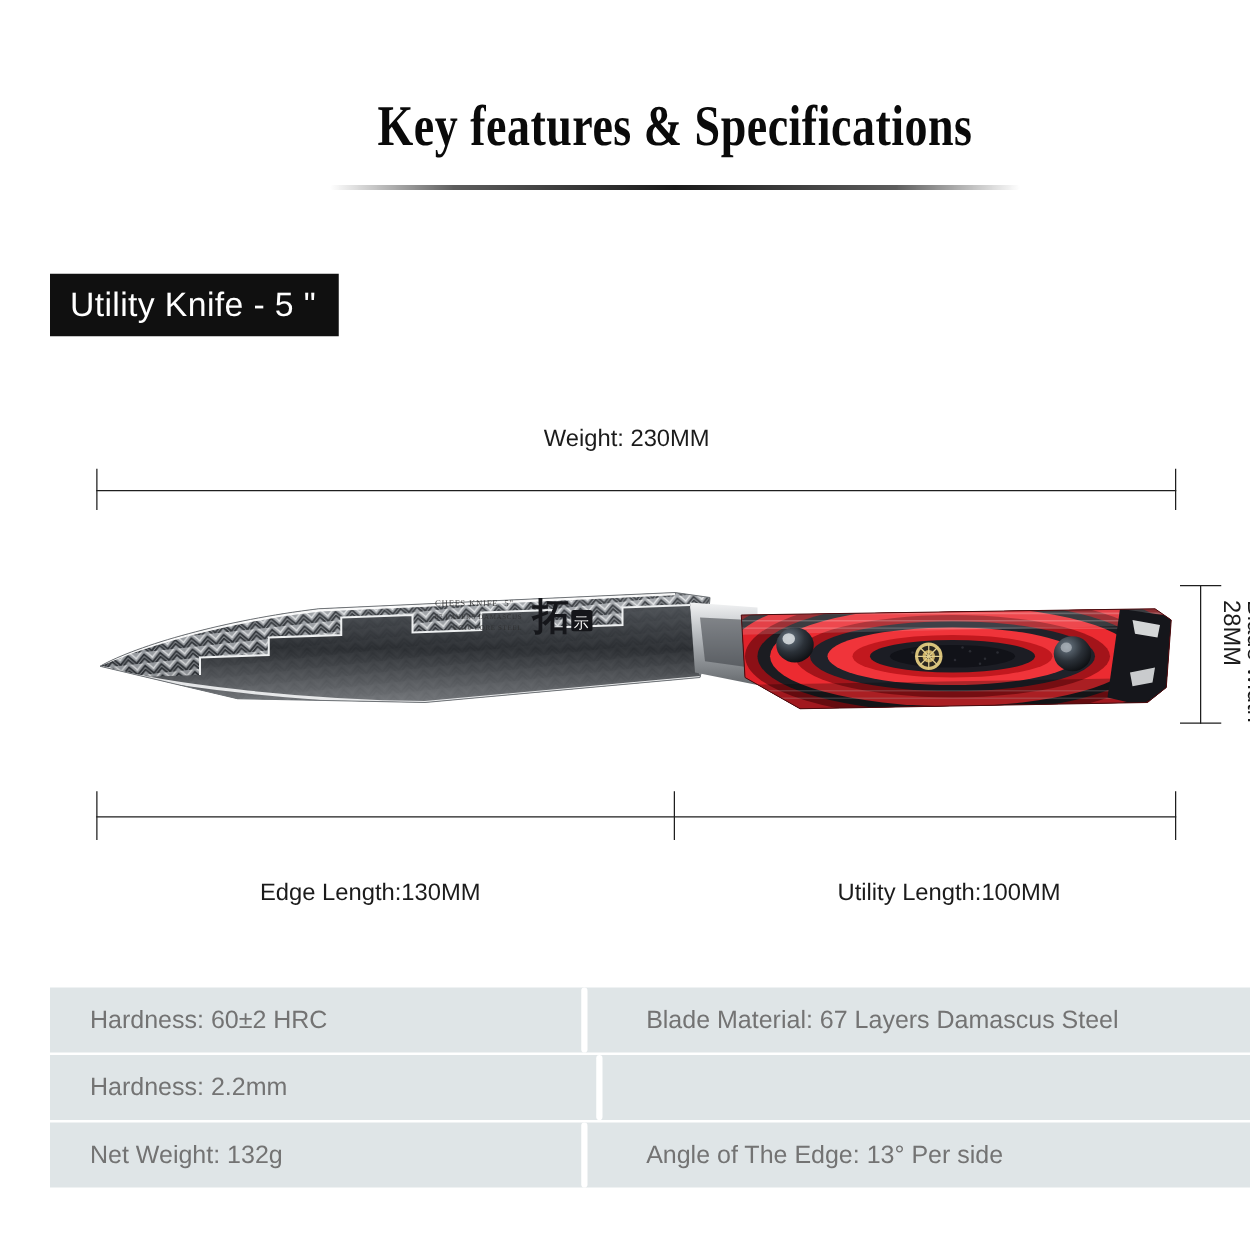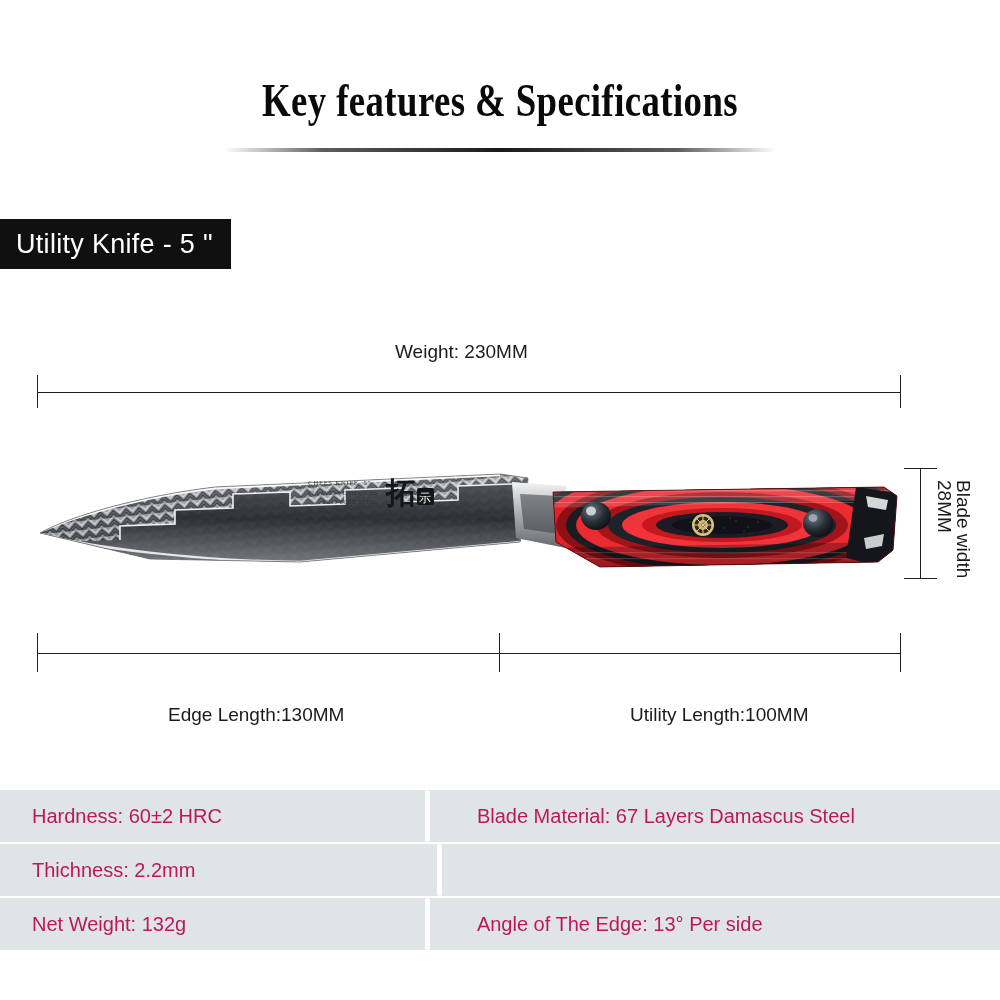--- a/index.html
+++ b/index.html
@@ -4,21 +4,21 @@
 <style>
   html,body{margin:0;padding:0;}
   body{
     width:1000px;height:1000px;
     background:#ffffff;
     font-family:"Liberation Sans", sans-serif;
     color:#111;
     overflow:hidden;
     position:relative;
   }
-  .page{position:absolute;inset:0;}
+  .page{position:absolute;inset:0;margin-left:40px;}
 
   
   .title{
     position:absolute;left:0;top:74px;width:1000px;
     text-align:center;
     font-family:"Liberation Serif", serif;
     font-weight:bold;
     font-size:46px;
     letter-spacing:0.5px;
     color:#0a0a0a;
@@ -69,21 +69,21 @@
     position:absolute;left:0;top:790px;width:1000px;height:160px;
   }
   .spec-row{
     position:absolute;left:0;width:1000px;height:52px;
     background:#dfe5e7;
     display:flex;
     align-items:center;
   }
   .spec-cell{
     height:52px;display:flex;align-items:center;
-    font-size:20px;color:#be185d;
+    font-size:20px;color:#737373;
     white-space:nowrap;
     border-radius:23px;
   }
   .spec-cell.left{width:437px;padding-left:32px;box-sizing:border-box;}
   .spec-cell.sep{width:5px;background:#ffffff;height:52px;}
   .spec-cell.right{width:586px;padding-left:47px;box-sizing:border-box;}
 </style>
 </head>
 <body>
 
@@ -318,21 +318,21 @@
 
   <div class="spec">
 
     <div class="spec-row" style="top:0px;">
       <div class="spec-cell left">Hardness:  60±2 HRC</div>
       <div class="spec-cell sep"></div>
       <div class="spec-cell right">Blade Material:  67 Layers Damascus Steel</div>
     </div>
 
     <div class="spec-row" style="top:54px;">
-      <div class="spec-cell left">Thichness: 2.2mm</div>
+      <div class="spec-cell left">Hardness: 2.2mm</div>
       <div class="spec-cell sep"></div>
     </div>
 
     <div class="spec-row" style="top:108px;text-align:center;">
       <div class="spec-cell left">Net Weight: 132g</div>
       <div class="spec-cell sep"></div>
       <div class="spec-cell right">Angle of The Edge: 13° Per side</div>
     </div>
 
   </div>

